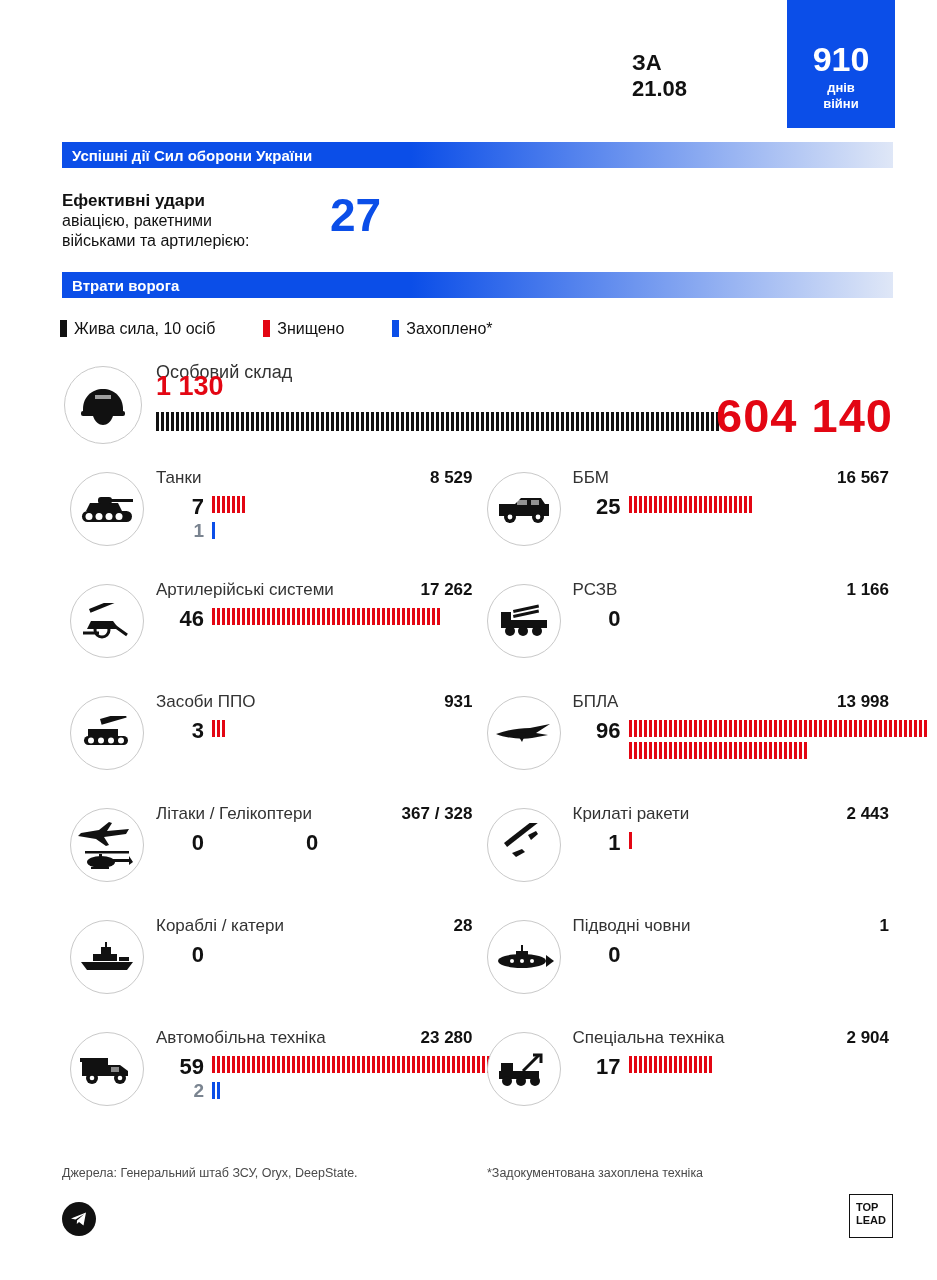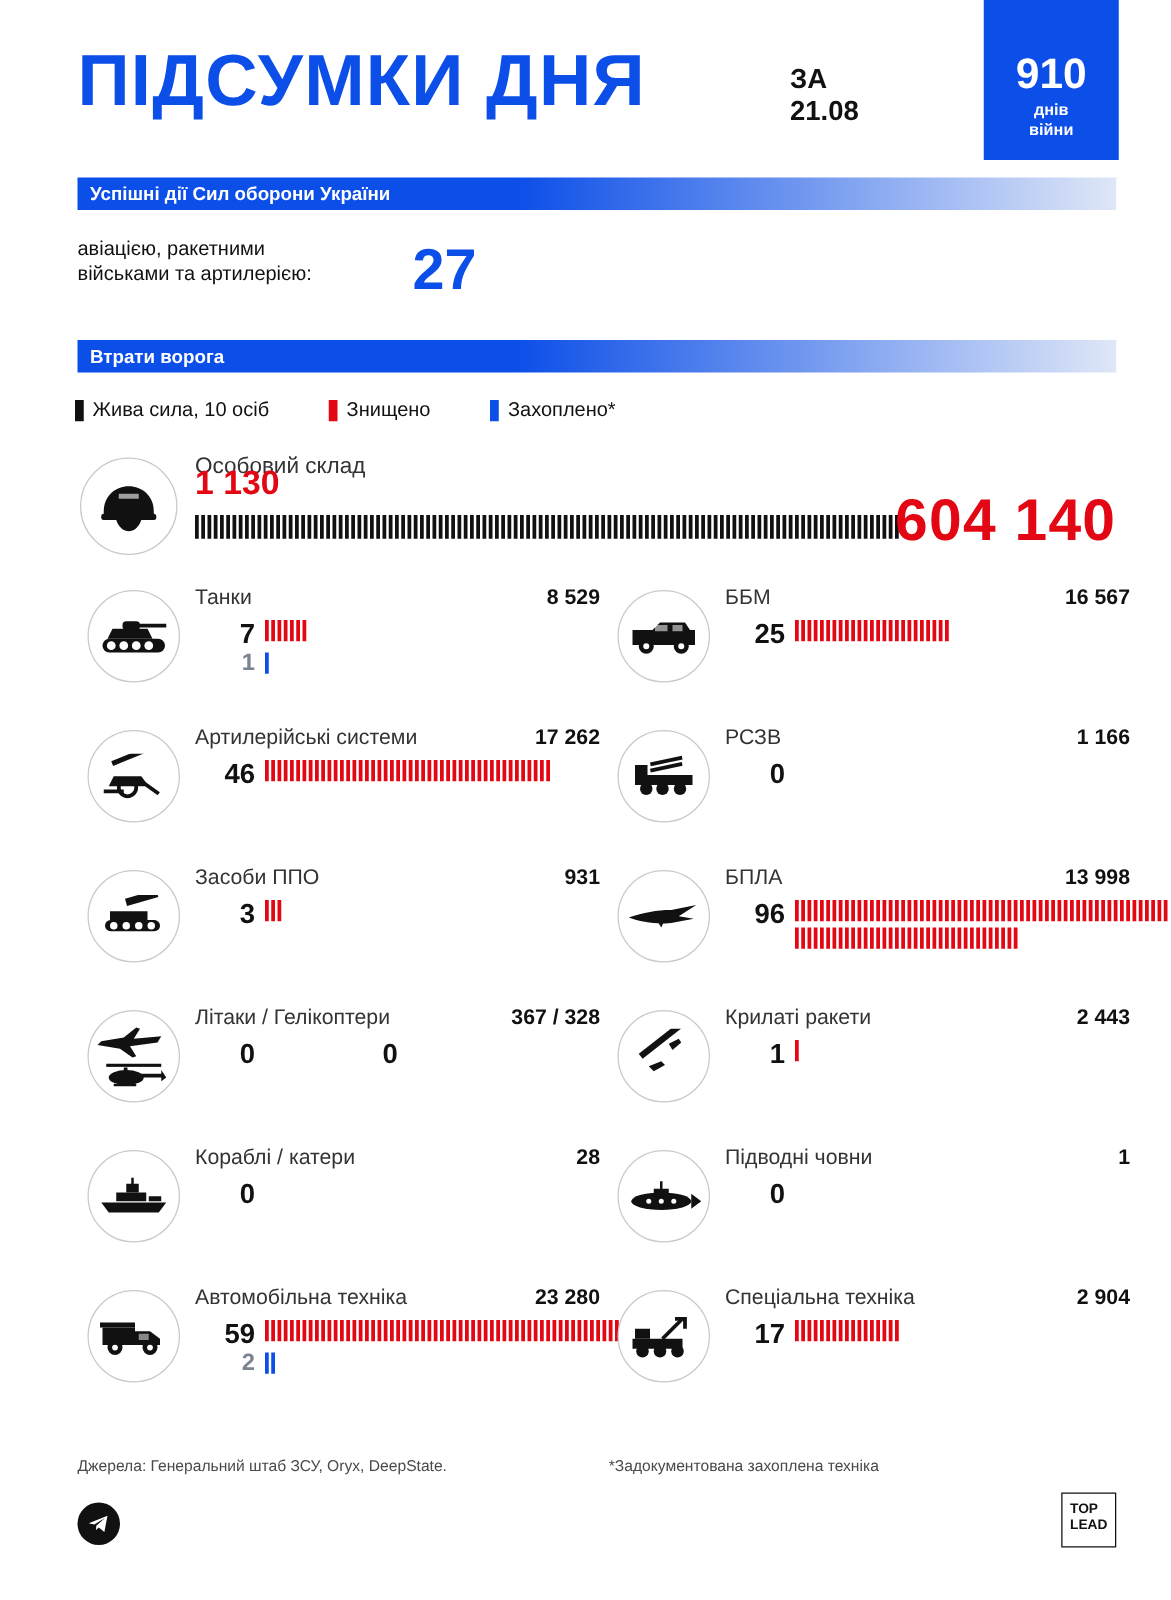--- a/index.html
+++ b/index.html
@@ -114,21 +114,21 @@
   .personnel .bars { position: absolute; left: 96px; top: 54px; }
   .personnel .total {
     position: absolute; right: 0; top: 30px;
     font-size: 47px; font-weight: bold; color: #e30613;
     letter-spacing: 1px;
   }
 
   
   .grid {
     position: relative;
-    margin: 12px 29px 0 60px;
+    margin: 12px 44px 0 60px;
   }
   .row { position: relative; display: flex; }
   .cell { position: relative; width: 50%; height: 112px; }
   .cell .circle { left: 10px; top: 6px; width: 74px; height: 74px; }
   .cell .name {
     position: absolute; left: 96px; top: 2px;
     font-size: 17px; color: #333; white-space: nowrap;
   }
   .cell .total {
     position: absolute; right: 4px; top: 2px;
@@ -190,39 +190,39 @@
     color: #111;
   }
   svg { display: block; }
 </style>
 </head>
 <body>
 
 <div class="page">
 
   <div class="header">
-    <div class="title">ПІДСУМКИ ДНЯ</div>
     <div class="date-block">
       <div>ЗА</div>
       <div>21.08</div>
     </div>
     <div class="days-badge">
       <div class="num">910</div>
       <div class="lbl">
         <div>днів</div>
         <div>війни</div>
       </div>
     </div>
   </div>
 
   <div class="section-bar">
     <span>Успішні дії Сил оборони України</span>
   </div>
 
   <div class="strikes">
+    <div class="lead">Ефективні удари</div>
     <div class="sub">авіацією, ракетними</div>
     <div class="sub">військами та артилерією:</div>
     <div class="big">27</div>
   </div>
 
   <div class="section-bar">
     <span>Втрати ворога</span>
   </div>
 
   <div class="legend">

